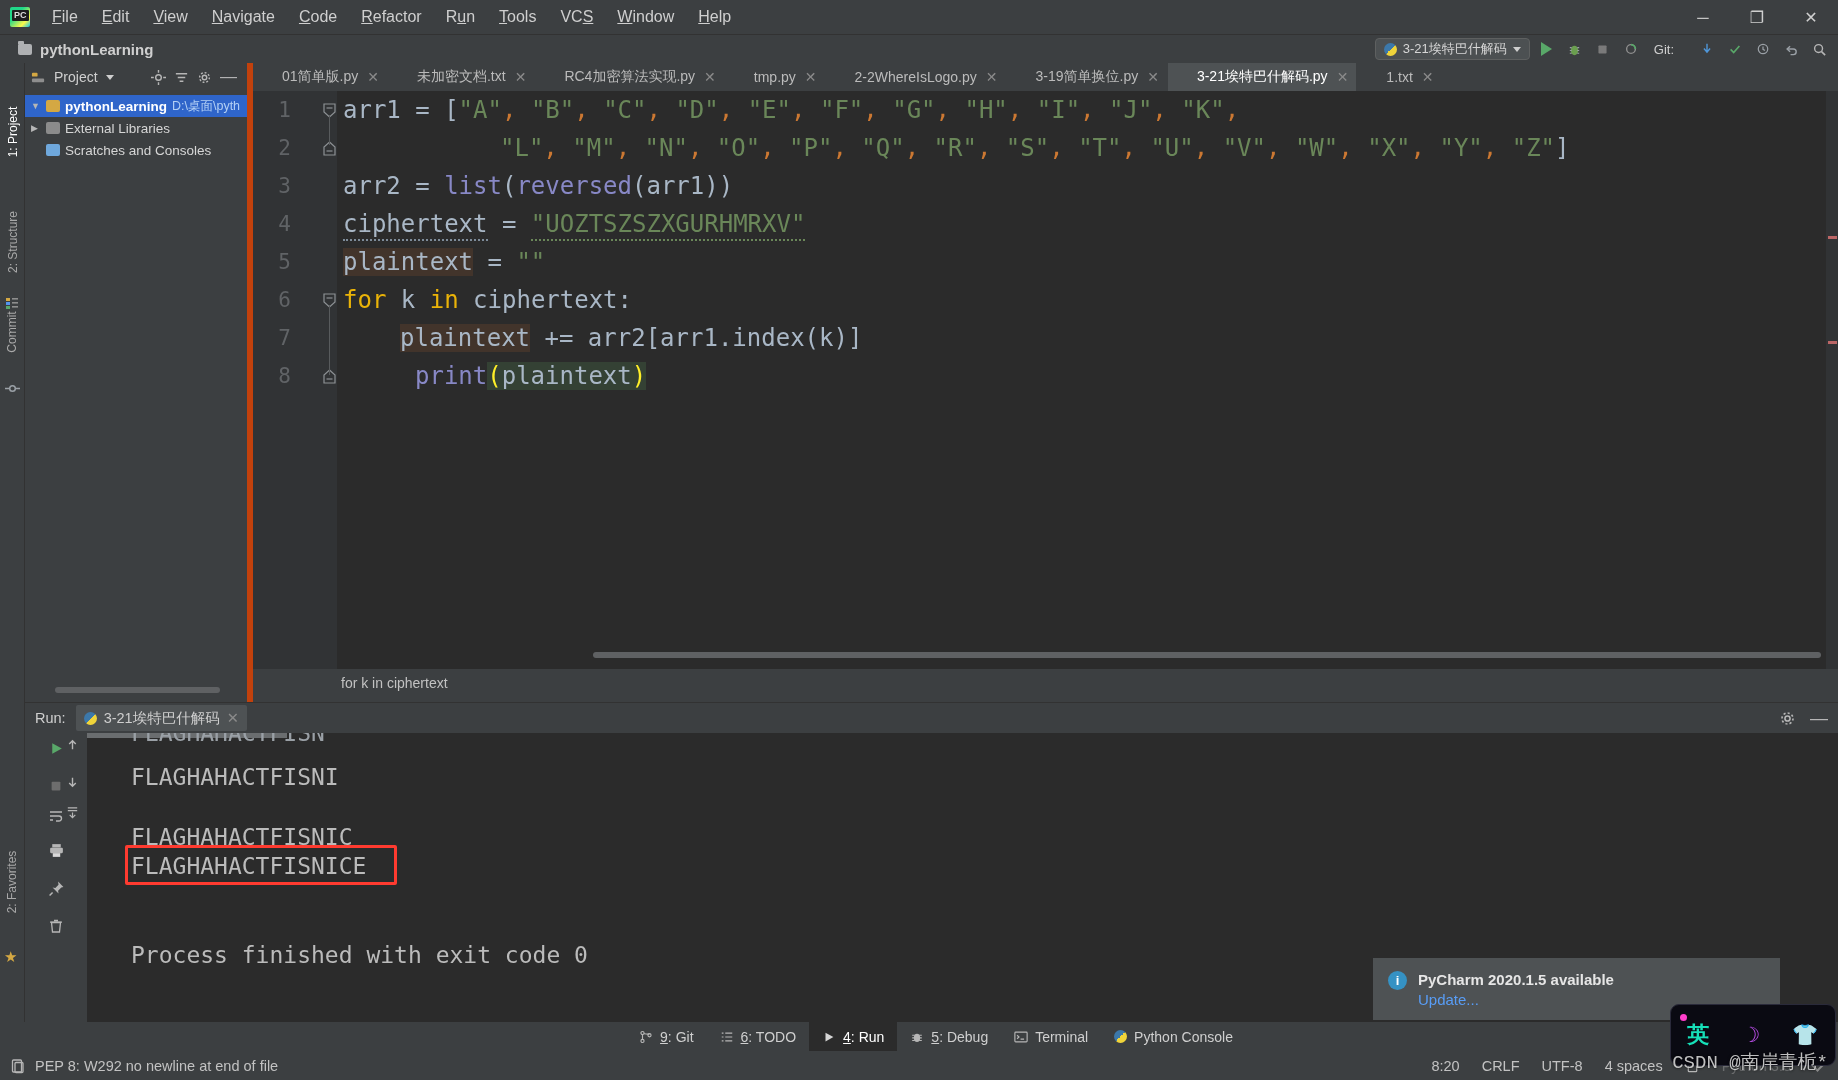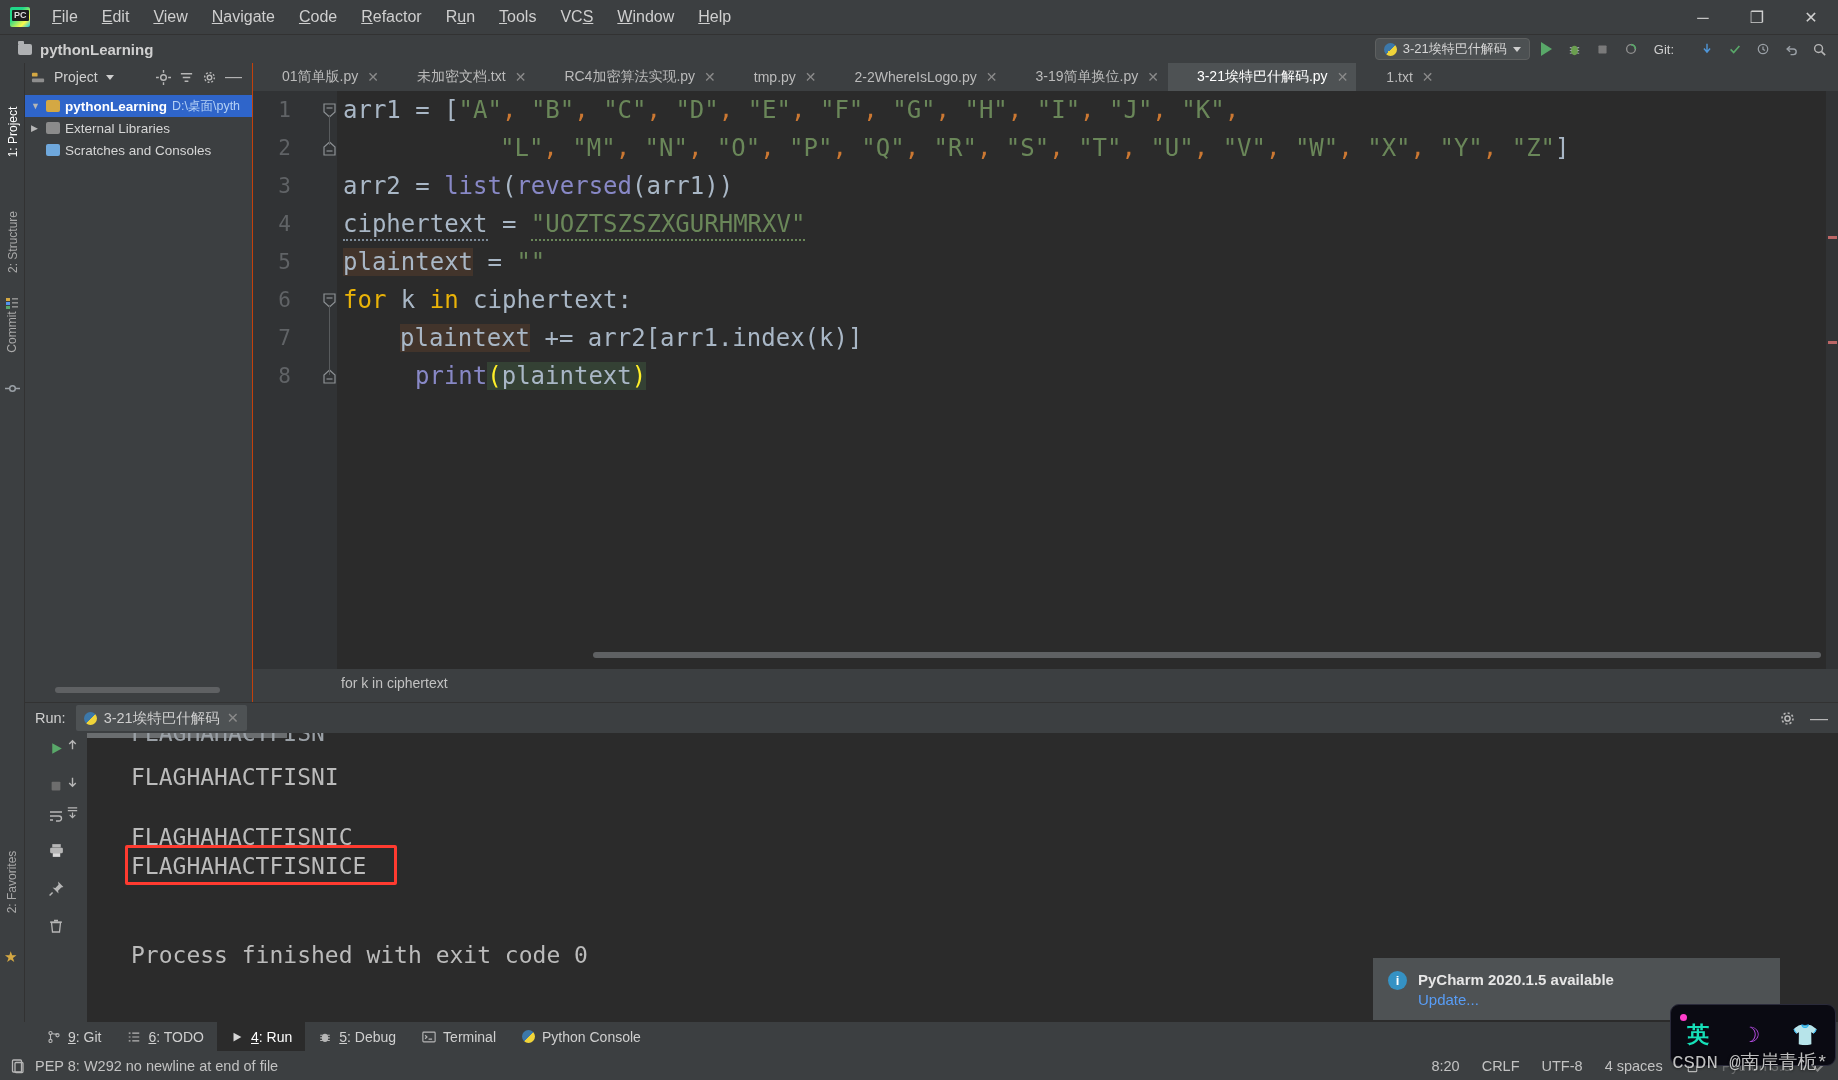--- a/index.html
+++ b/index.html
@@ -75,21 +75,21 @@
   .vtab{
     position:absolute;left:-30px;width:85px;transform:rotate(-90deg);
     font-size:12px;color:#a9a9a9;text-align:center;white-space:nowrap;
   }
   .vtab.sel{ color:#ffffff; }
   .striphost{ position:relative; width:25px;height:978px; }
 
   
   .projpanel{
     position:absolute;left:25px;top:63px;width:228px;height:639px;background:#3c3f41;
-    border-right:1px solid #c2410c;
+    border-right:6px solid #c2410c;
   }
   .projhdr{ height:28px;display:flex;align-items:center;gap:8px;padding:0 6px;}
   .projhdr .lbl{ font-size:14px;color:#cfcfcf; }
   .tree{ padding-top:4px;font-size:13.5px; }
   .trow{ display:flex;align-items:center;height:22px;padding-left:6px;gap:5px;white-space:nowrap;}
   .trow.sel{ background:#2f65ca; }
   .arrow{ width:10px;color:#b6b6b6;font-size:9px; }
   .nodeico{ width:14px;height:12px;border-radius:2px;flex:0 0 auto;}
   .ic-folder{ background:#d4a843; }
   .ic-lib{ background:#8b8b8b; }
@@ -194,21 +194,21 @@
   .infoico{
     width:19px;height:19px;border-radius:50%;background:#3592c4;color:#fff;font-size:13px;
     font-weight:bold;display:flex;align-items:center;justify-content:center;flex:0 0 auto;
   }
   .notif .t1{ font-size:15px;font-weight:bold;color:#e6e6e6;}
   .notif .t2{ font-size:15px;color:#589df6;margin-top:3px;}
 
   
   .bottombar{
     position:absolute;left:0;bottom:29px;width:1838px;height:29px;background:#3c3f41;
-    display:flex;align-items:center;gap:0;
+    display:flex;align-items:center;gap:0;justify-content:center;
   }
   .btab{ display:flex;align-items:center;gap:7px;padding:0 13px;height:29px;font-size:14px;color:#cfcfcf;white-space:nowrap;}
   .btab.active{ background:#2b2b2b;color:#ffffff; }
   .btab .u{ text-decoration:underline; }
 
   
   .statusbar{
     position:absolute;left:0;bottom:0;width:1838px;height:29px;background:#3c3f41;
     display:flex;align-items:center;font-size:14.5px;color:#c2c2c2;
   }

